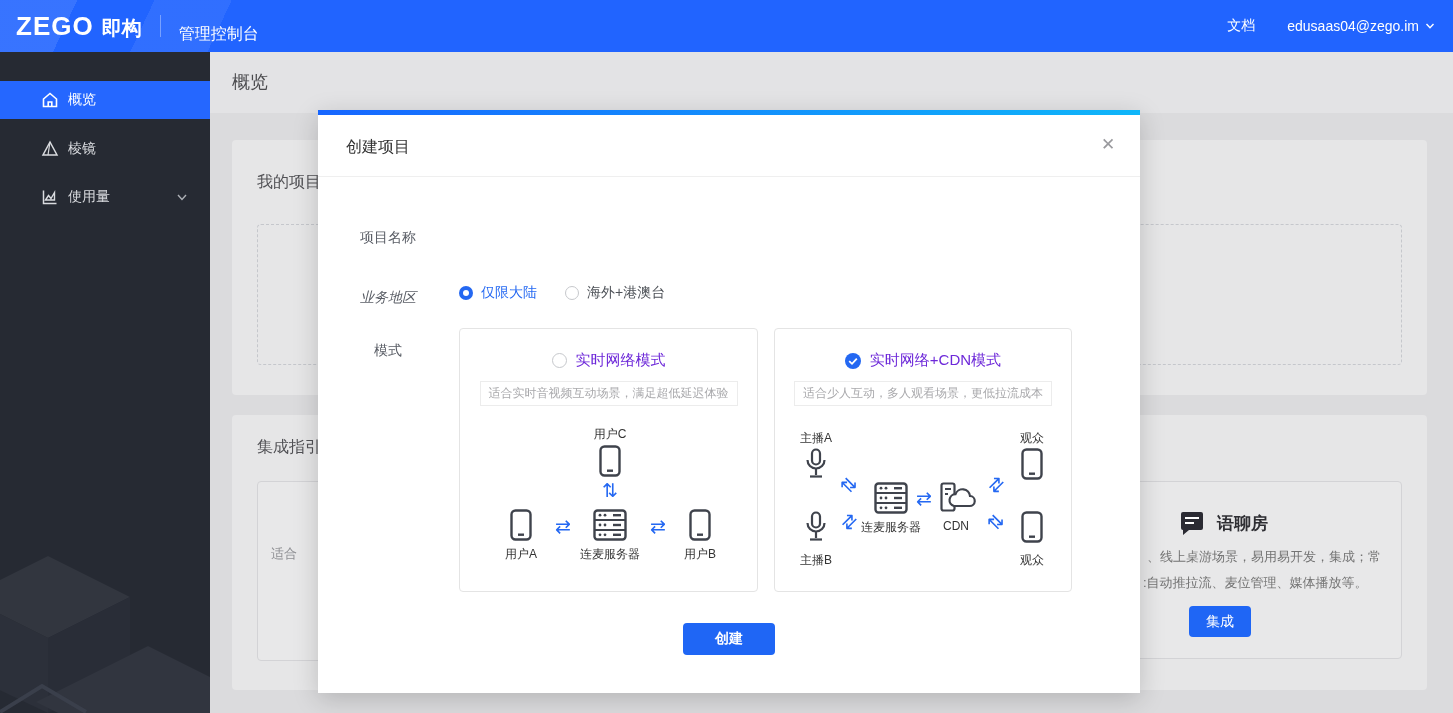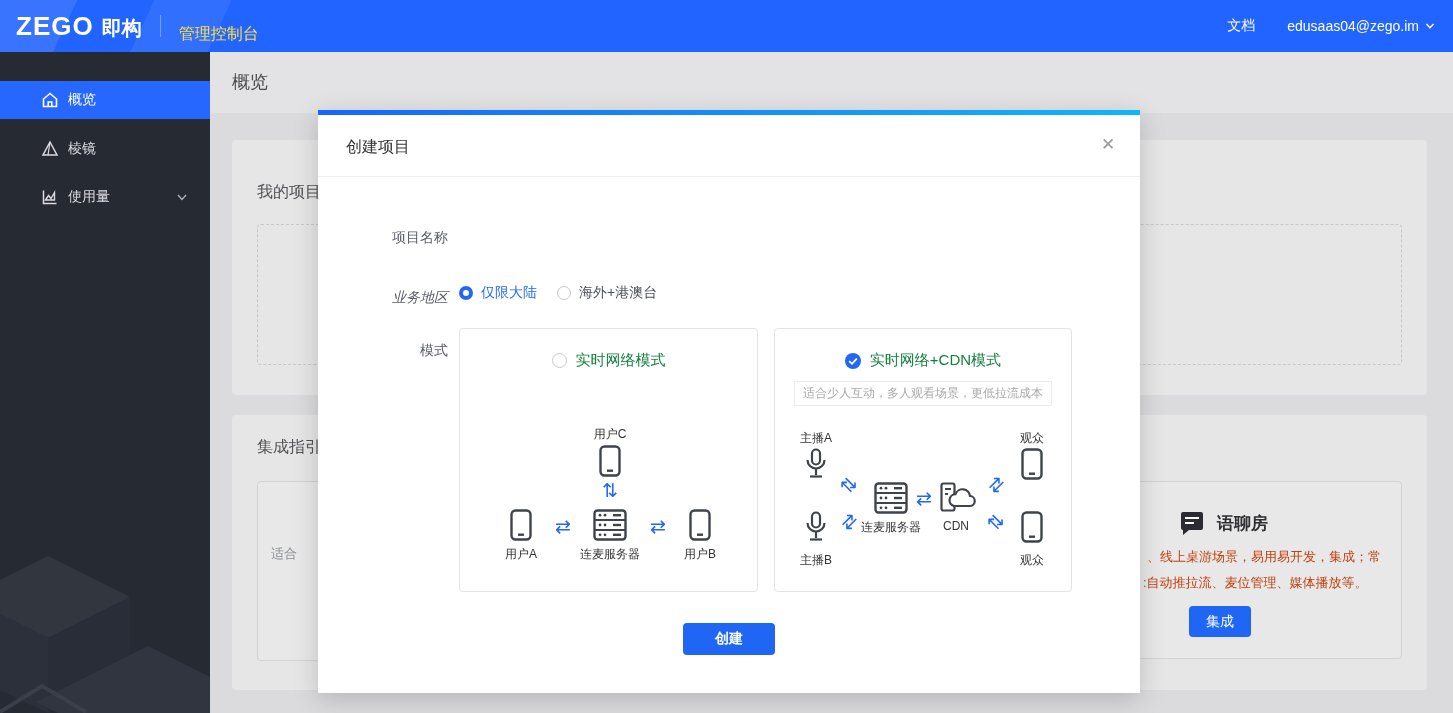--- a/index.html
+++ b/index.html
@@ -8,78 +8,78 @@
 
   
   .topbar { position:absolute; left:0; top:0; width:1453px; height:52px; background:#2164FF; z-index:30; overflow:hidden; }
   .topbar-deco { position:absolute; left:0; top:0; width:520px; height:52px;
     background:linear-gradient(115deg, rgba(255,255,255,.10) 0 70px, rgba(255,255,255,0) 70px 140px, rgba(255,255,255,.07) 140px 210px, rgba(255,255,255,0) 210px); }
   .topbar-left { position:absolute; left:16px; top:0; height:52px; display:flex; align-items:center; }
   .logo { display:flex; align-items:baseline; color:#fff; }
   .logo-en { font-size:26px; font-weight:800; letter-spacing:1px; }
   .logo-cn { font-size:20px; font-weight:700; margin-left:8px; }
   .topbar-divider { width:1px; height:22px; background:rgba(255,255,255,.35); margin:0 18px; }
-  .console-title { color:#fde047; font-size:16px;margin-top:16px; }
+  .console-title { color:#ffffff; font-size:16px;margin-top:16px; }
   .topbar-right { position:absolute; right:18px; top:0; height:52px; display:flex; align-items:center; gap:32px; color:#fff; font-size:14px; }
   .account { display:flex; align-items:center; gap:6px; cursor:pointer; }
   .chev { width:10px; height:10px; display:inline-block; }
 
   
   .sidebar { position:absolute; left:0; top:52px; width:210px; height:661px; background:#262A33; z-index:20; overflow:hidden; }
   .side-item { position:absolute; left:0; width:210px; height:38px; display:flex; align-items:center; color:#DADCE0; font-size:14px; cursor:pointer; }
   .side-item.selected { background:#2567FF; color:#fff; }
   .side-icon { position:absolute; left:40px; width:20px; height:20px; display:flex; align-items:center; justify-content:center; }
   .side-label { position:absolute; left:68px; }
   .side-chevron { position:absolute; left:176px; width:12px; height:12px; }
   .cubes { position:absolute; left:0; bottom:0; }
 
   
   .page-header { position:absolute; left:210px; top:52px; width:1243px; height:61px; background:#E3E3E5; z-index:1; }
   .page-title { position:absolute; left:22px; top:0; line-height:61px; font-size:18px; color:#4B4B4E; }
   .content { position:absolute; left:210px; top:113px; width:1243px; height:600px; background:#DBDBDD; z-index:1; }
   .card-bg { position:absolute; background:#E6E6E7; border-radius:4px; }
   .card-my { left:22px; top:27px; width:1195px; height:255px; }
   .card-guide { left:22px; top:302px; width:1195px; height:275px; }
-  .section-title { position:absolute; left:25px; top:42px; font-size:16px; color:#515155; }
+  .section-title { position:absolute; left:25px; top:32px; font-size:16px; color:#515155; }
   .card-guide .section-title { top:22px; }
   .dashed-box { position:absolute; left:25px; top:84px; width:1145px; height:141px; border:1px dashed #C5C7CC; border-radius:4px; }
   .inner-card { position:absolute; border:1px solid #D3D3D6; border-radius:4px; background:#E8E8E9; }
   .inner-left { left:25px; top:66px; width:520px; height:180px; }
   .inner-right { left:613px; top:66px; width:557px; height:178px; }
   .guide-frag { position:absolute; left:13px; top:63px; font-size:13px; color:#8E8F93; }
   .vr-head { position:absolute; left:333px; top:28px; display:flex; align-items:center; gap:12px; }
   .vr-title { font-size:17px; font-weight:bold; color:#2E2E33; }
-  .vr-desc { position:absolute; font-size:13px; color:#c2410c; white-space:nowrap; }
+  .vr-desc { position:absolute; font-size:13px; color:#737373; white-space:nowrap; }
   .vr-desc.l1 { left:301px; top:66px; }
   .vr-desc.l2 { left:297px; top:92px; }
   .btn-blue { background:#1F66F5; color:#fff; border:none; border-radius:4px; font-size:14px; cursor:pointer; font-family:inherit; }
   .vr-btn { position:absolute; left:343px; top:124px; width:62px; height:31px; }
 
   
   .modal { position:absolute; left:318px; top:110px; width:822px; height:583px; background:#fff; z-index:40; box-shadow:0 6px 24px rgba(0,0,0,.18); }
   .modal-grad { position:absolute; left:0; top:0; width:822px; height:5px; background:linear-gradient(90deg,#1766FF,#0FB6F9); }
   .modal-header { position:absolute; left:0; top:5px; width:822px; height:62px; border-bottom:1px solid #EFEFEF; }
   .modal-title { position:absolute; left:28px; top:22px; font-size:16px; color:#333; font-weight:500; }
   .modal-close { position:absolute; right:22px; top:20px; width:20px; height:20px; color:#9A9A9E; font-size:17px; line-height:20px; text-align:center; cursor:pointer; }
-  .form-label { position:absolute; width:120px; left:10px; text-align:right; font-size:14px; color:#5A5E66; }
+  .form-label { position:absolute; width:120px; left:10px; text-align:center; font-size:14px; color:#5A5E66; }
   .name-input { position:absolute; left:141px; top:108px; width:360px; height:37px; border:1px solid #DCDFE6; border-radius:4px; font-size:14px; color:#333; padding:0 14px; font-family:inherit; outline:none; background:#fff; }
-  .radio-row { position:absolute; left:141px; top:174px; display:flex; align-items:center; gap:20px; }
+  .radio-row { position:absolute; left:141px; top:174px; display:flex; align-items:center; gap:28px; }
   .radio-opt { display:flex; align-items:center; gap:8px; font-size:14px; cursor:pointer; }
   .radio-circle { width:14px; height:14px; border-radius:50%; }
   .radio-on { background:#2468F2; position:relative; }
   .radio-on::after { content:""; position:absolute; left:4px; top:4px; width:6px; height:6px; border-radius:50%; background:#fff; }
   .radio-off { border:1px solid #C6C8CC; background:#fff; }
   .opt-on-label { color:#2468F2; }
   .opt-off-label { color:#4E5258; }
 
   .mode-card { position:absolute; top:218px; height:264px; border:1px solid #E4E4E4; border-radius:4px; background:#fff; cursor:pointer; }
   .mode-left { left:141px; width:299px; }
   .mode-right { left:456px; width:298px; }
   .mode-head { position:absolute; left:0; top:22px; width:100%; display:flex; justify-content:center; align-items:center; gap:9px; }
-  .mode-title { font-size:15px; color:#15803d; }
+  .mode-title { font-size:15px; color:#6d28d9; }
   .check-circle { width:16px; height:16px; }
   .mode-sub { position:absolute; top:52px; left:50%; transform:translateX(-50%); border:1px solid #ECECEC; padding:3px 8px; font-size:12px; color:#A9A9AC; white-space:nowrap; }
 
   .dg-label { position:absolute; font-size:12px; color:#333; transform:translateX(-50%); white-space:nowrap; }
   .dg-icon { position:absolute; transform:translateX(-50%); color:#3F434C; }
   .dg-arrow { position:absolute; transform:translateX(-50%); color:#2468F2; font-size:19px; font-family:"DejaVu Sans",sans-serif; line-height:1; }
   .dg-arrow.rot45  { transform:translateX(-50%) rotate(45deg); }
   .dg-arrow.rot-45 { transform:translateX(-50%) rotate(-45deg); }
 
   .create-btn { position:absolute; left:365px; top:513px; width:92px; height:32px; font-size:14px;font-weight:bold; }
@@ -202,20 +202,21 @@
     </span>
   </div>
 
   <div class="form-label" style="top:232px;">模式</div>
 
   <div class="mode-card mode-left">
     <div class="mode-head">
       <span class="radio-circle radio-off" style="width:15px;height:15px;"></span>
       <span class="mode-title">实时网络模式</span>
     </div>
+    <div class="mode-sub">适合实时音视频互动场景，满足超低延迟体验</div>
 
     <div class="dg-label" style="left:150px; top:97px;">用户C</div>
     <span class="dg-icon" style="left:150px; top:116px;">
       <svg width="22" height="32" viewBox="0 0 22 32">
           <rect x="1.5" y="1.5" width="19" height="29" rx="4" fill="none" stroke="currentColor" stroke-width="2.4"></rect>
           <rect x="8" y="24.5" width="6" height="2.4" fill="currentColor"></rect>
         </svg>
     </span>
     <span class="dg-arrow" style="left:150px; top:152px;">⇅</span>
 

